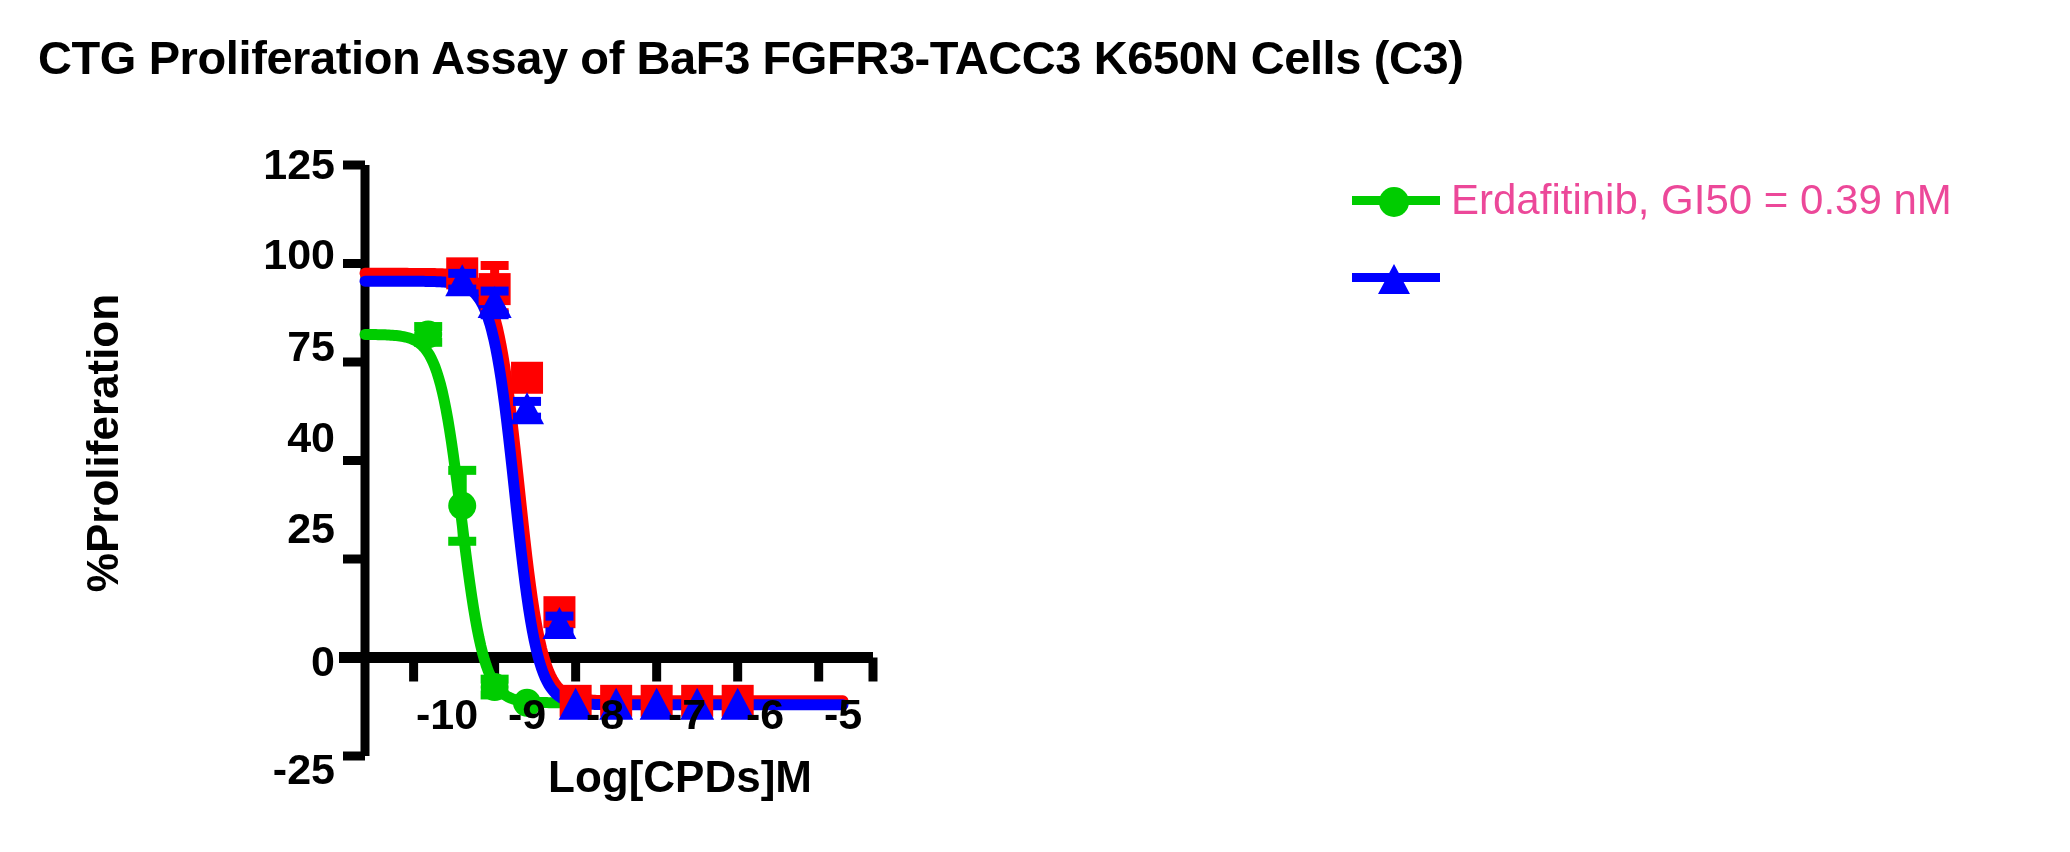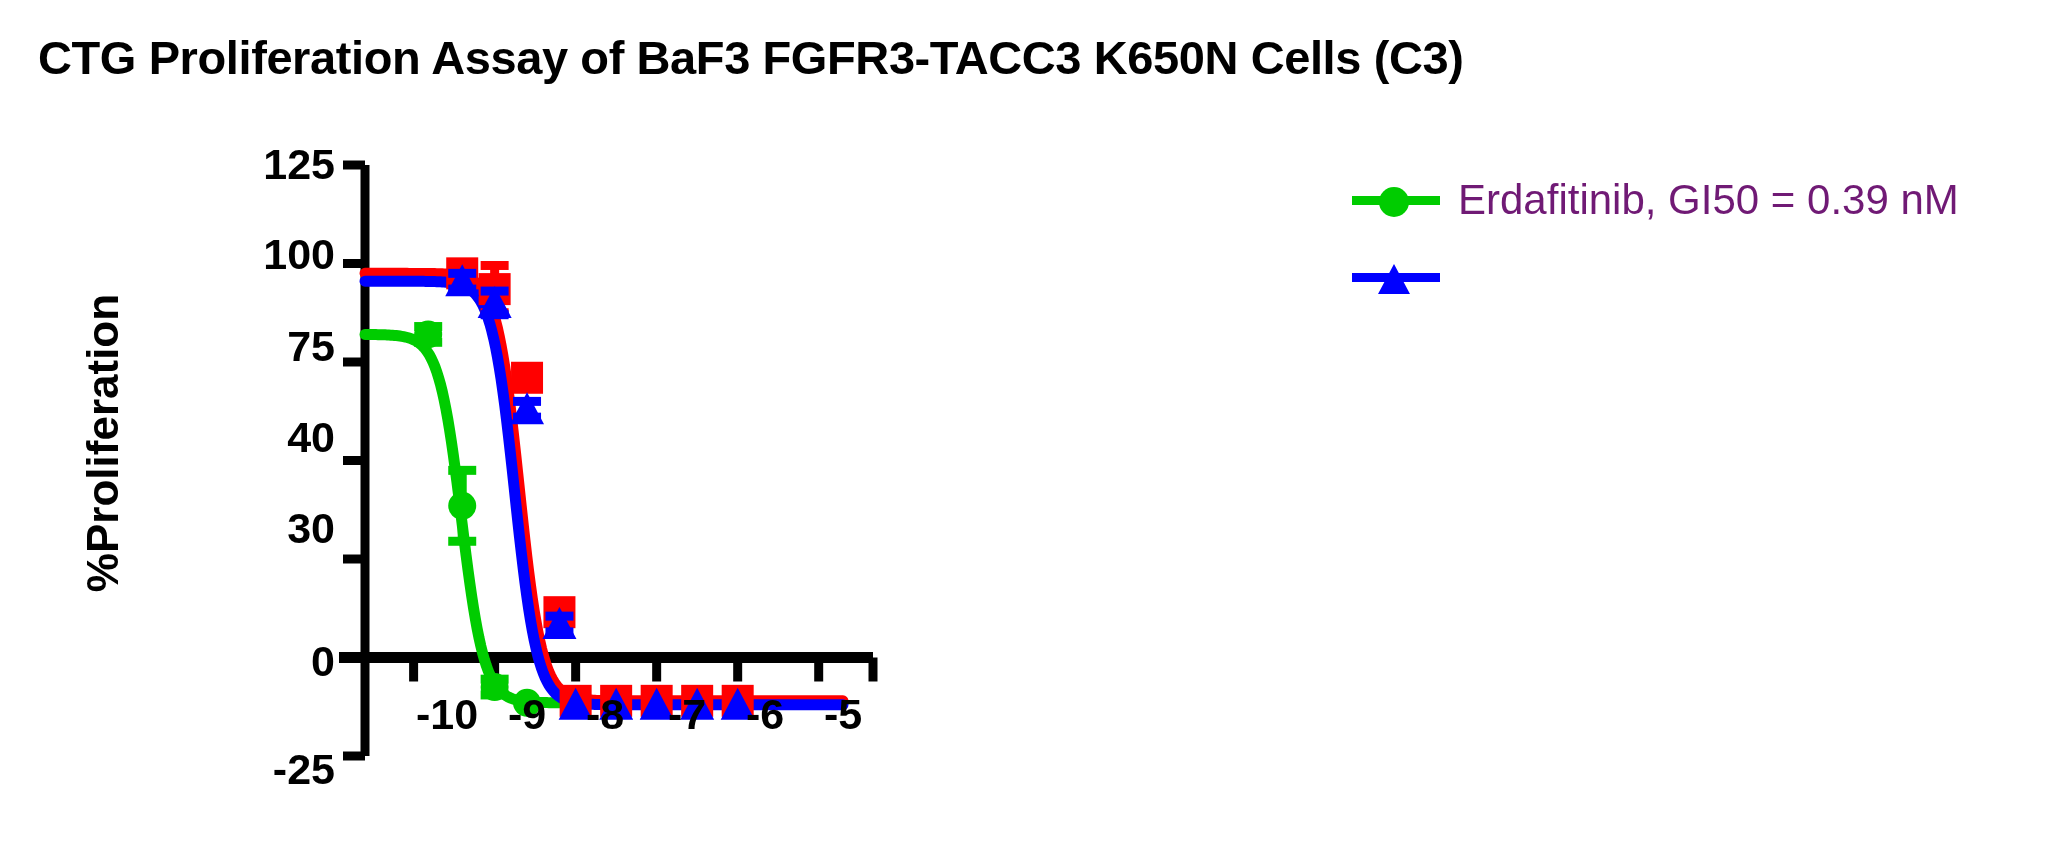--- a/index.html
+++ b/index.html
@@ -38,21 +38,21 @@
     font-size:43px;font-weight:bold;color:#000;
     font-family:"Liberation Sans",sans-serif;
   }
 
   #legend{position:absolute;left:1352px;top:168px;}
   .legend-row{display:flex;align-items:center;height:63px;margin-bottom:14px;}
   .legend-marker{position:relative;width:88px;height:50px;flex:0 0 88px;}
   .legend-line{position:absolute;left:0;top:21px;width:88px;height:9px;}
   .legend-glyph{position:absolute;left:26px;top:11px;width:32px;height:32px;}
   .legend-text{
-    font-size:42px;color:#701a75;white-space:nowrap;margin-left:18px;
+    font-size:42px;color:#ec4899;white-space:nowrap;margin-left:11px;
     font-family:"Liberation Sans",sans-serif;
   }
 </style>
 </head>
 <body>
 
 <div id="root">
 
   <div id="chart-title">CTG Proliferation Assay of BaF3 FGFR3-TACC3 K650N Cells (C3)</div>
 
@@ -139,26 +139,27 @@
           <polygon points="559.4406779661017,607.01 576.4406779661017,639.01 542.4406779661017,639.01" fill="#0000FF"></polygon>
           <polygon points="575.6440677966102,687.78 592.6440677966102,719.78 558.6440677966102,719.78" fill="#0000FF"></polygon>
           <polygon points="616.1525423728813,687.78 633.1525423728813,719.78 599.1525423728813,719.78" fill="#0000FF"></polygon>
           <polygon points="656.6610169491526,687.78 673.6610169491526,719.78 639.6610169491526,719.78" fill="#0000FF"></polygon>
           <polygon points="697.1694915254237,687.78 714.1694915254237,719.78 680.1694915254237,719.78" fill="#0000FF"></polygon>
           <polygon points="737.6779661016949,687.78 754.6779661016949,719.78 720.6779661016949,719.78" fill="#0000FF"></polygon>
         </g>
       </svg>
 
     <div id="ylabel">%Proliferation</div>
+    <div id="xlabel">Log[CPDs]M</div>
 
     <div class="ytick-label" style="left:155px;top:140px;">125</div>
     <div class="ytick-label" style="left:155px;top:230px;">100</div>
     <div class="ytick-label" style="left:155px;top:322px;">75</div>
     <div class="ytick-label" style="left:155px;top:413px;">40</div>
-    <div class="ytick-label" style="left:155px;top:504px;">30</div>
+    <div class="ytick-label" style="left:155px;top:504px;">25</div>
     <div class="ytick-label" style="left:155px;top:637px;">0</div>
     <div class="ytick-label" style="left:155px;top:745px;">-25</div>
 
     <div class="xtick-label" style="left:387px;top:690px;">-10</div>
     <div class="xtick-label" style="left:467px;top:690px;">-9</div>
     <div class="xtick-label" style="left:545px;top:690px;">-8</div>
     <div class="xtick-label" style="left:627px;top:690px;">-7</div>
     <div class="xtick-label" style="left:705px;top:690px;">-6</div>
     <div class="xtick-label" style="left:783px;top:690px;">-5</div>
   </div>

